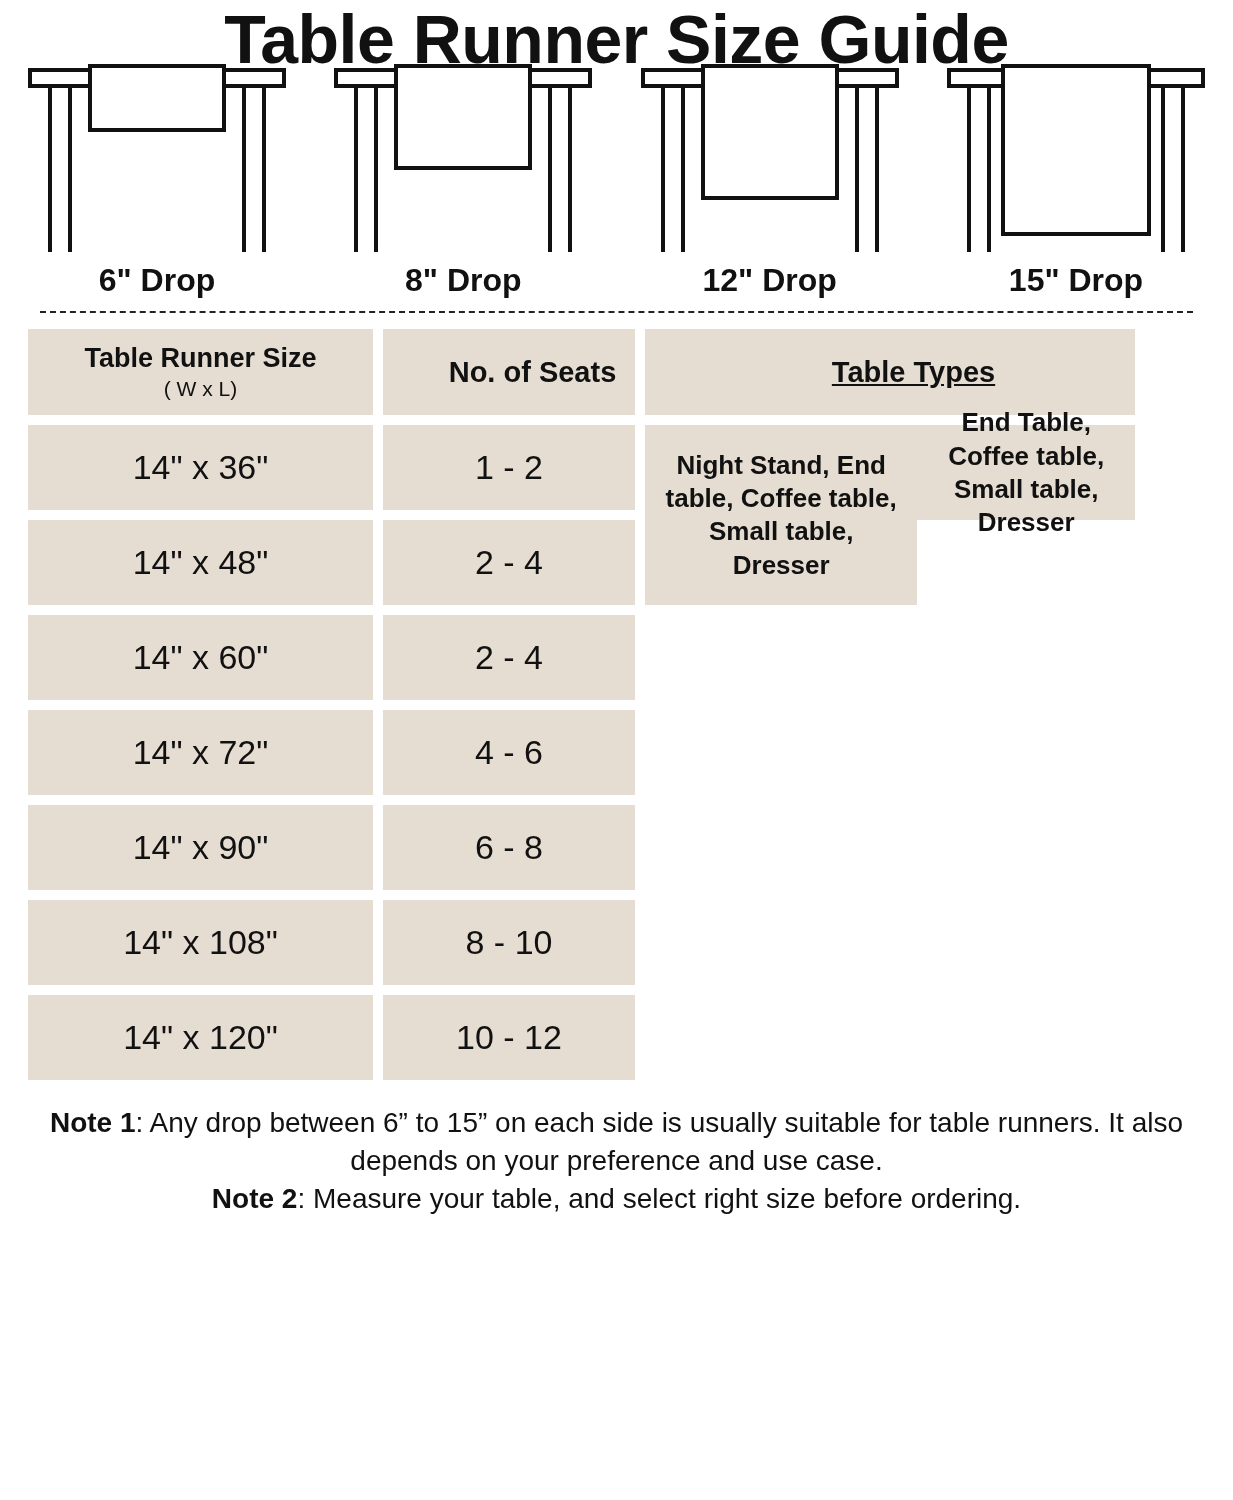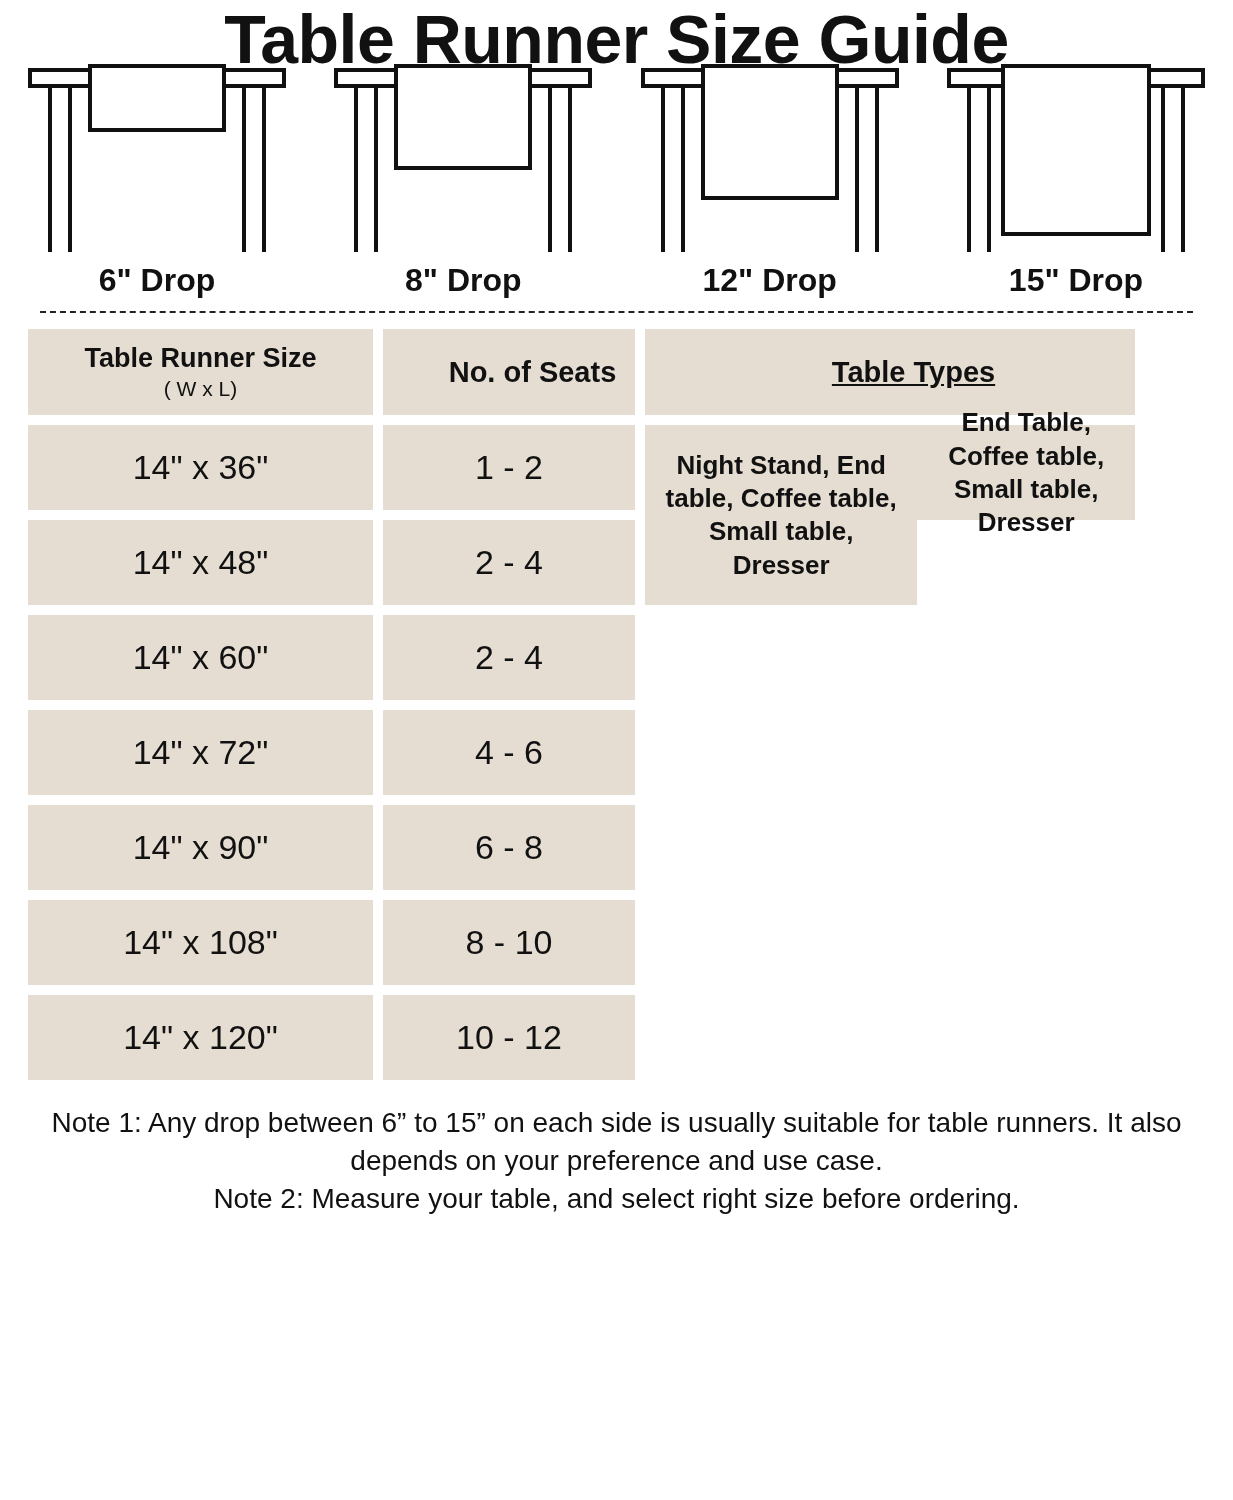--- a/index.html
+++ b/index.html
@@ -140,21 +140,21 @@
   .types-b { height: 95px; }
   .types-c { height: 390px; }
 
   
   .notes {
     margin: 14px 10px 0 10px;
     text-align: center;
     font-size: 28px;
     line-height: 1.35;
   }
-  .notes b { font-weight: normal; }
+  .notes b { font-weight: bold; }
   .note-line { display: block; }
 </style>
 </head>
 <body>
 
 <div class="page">
 
   <div class="title">Table Runner Size Guide</div>
 
 

